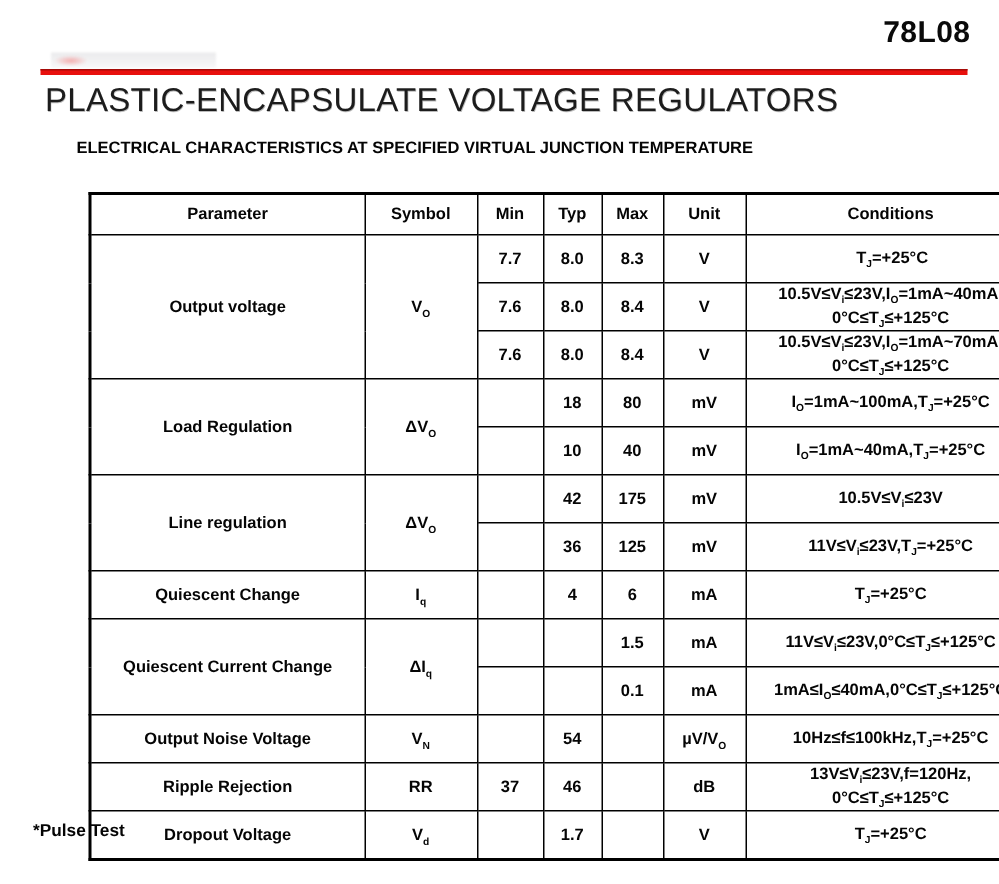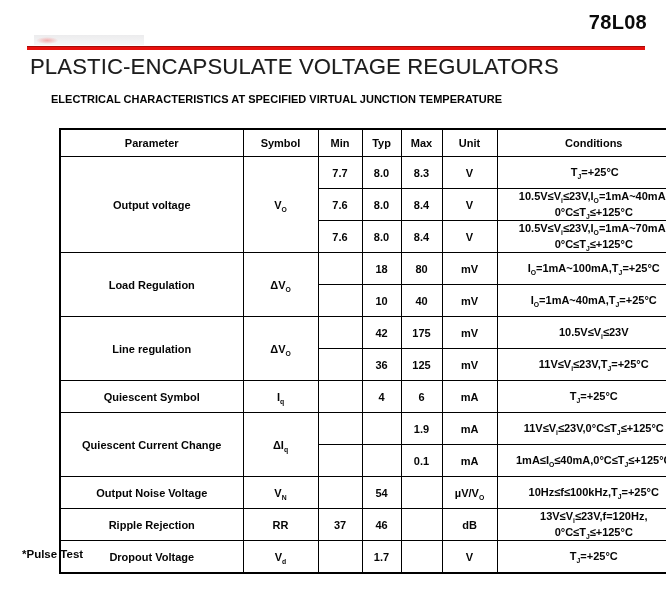--- a/index.html
+++ b/index.html
@@ -146,34 +146,34 @@
           <td class="cond">10.5V≤V<sub>i</sub>≤23V</td>
         </tr>
         <tr>
           <td class="val"></td>
           <td class="val">36</td>
           <td class="val">125</td>
           <td class="unit">mV</td>
           <td class="cond">11V≤V<sub>i</sub>≤23V,T<sub>J</sub>=+25°C</td>
         </tr>
         <tr>
-          <td class="param" rowspan="1">Quiescent Symbol</td>
+          <td class="param" rowspan="1">Quiescent Change</td>
           <td class="sym" rowspan="1">I<sub>q</sub></td>
           <td class="val"></td>
           <td class="val">4</td>
           <td class="val">6</td>
           <td class="unit">mA</td>
           <td class="cond">T<sub>J</sub>=+25°C</td>
         </tr>
         <tr>
           <td class="param" rowspan="2">Quiescent Current Change</td>
           <td class="sym" rowspan="2">ΔI<sub>q</sub></td>
           <td class="val"></td>
           <td class="val"></td>
-          <td class="val">1.9</td>
+          <td class="val">1.5</td>
           <td class="unit">mA</td>
           <td class="cond">11V≤V<sub>i</sub>≤23V,0°C≤T<sub>J</sub>≤+125°C</td>
         </tr>
         <tr>
           <td class="val"></td>
           <td class="val"></td>
           <td class="val">0.1</td>
           <td class="unit">mA</td>
           <td class="cond">1mA≤I<sub>O</sub>≤40mA,0°C≤T<sub>J</sub>≤+125°C</td>
         </tr>

